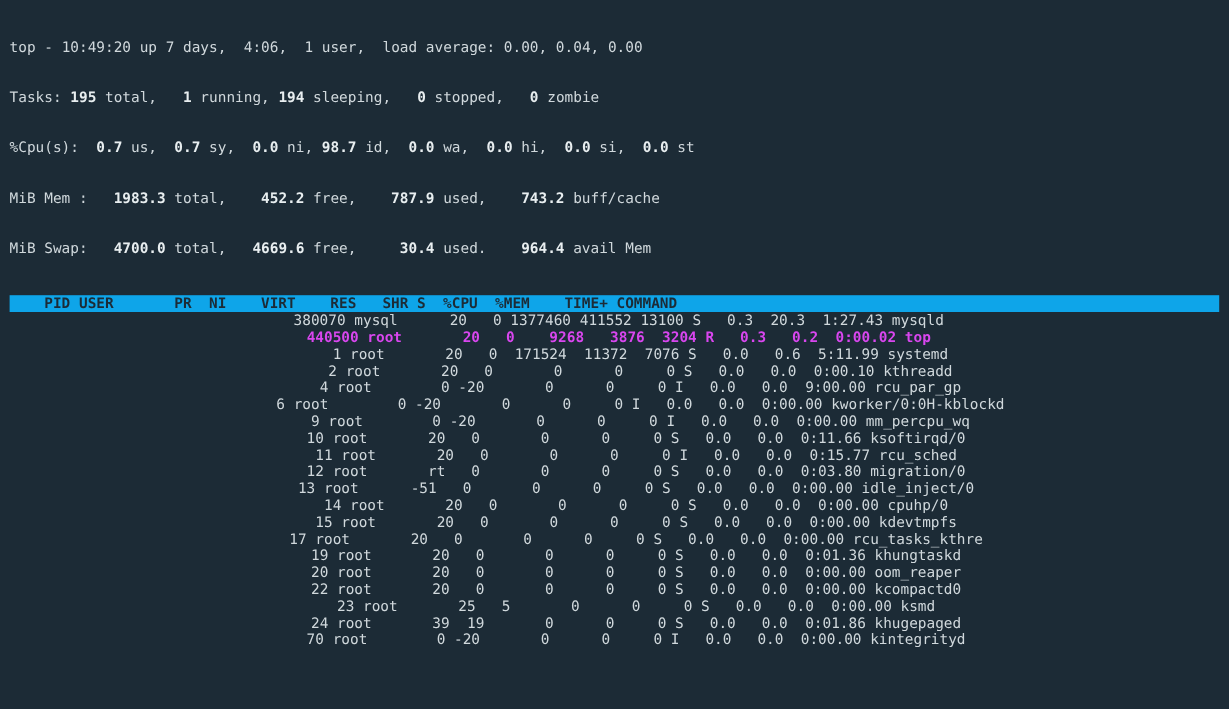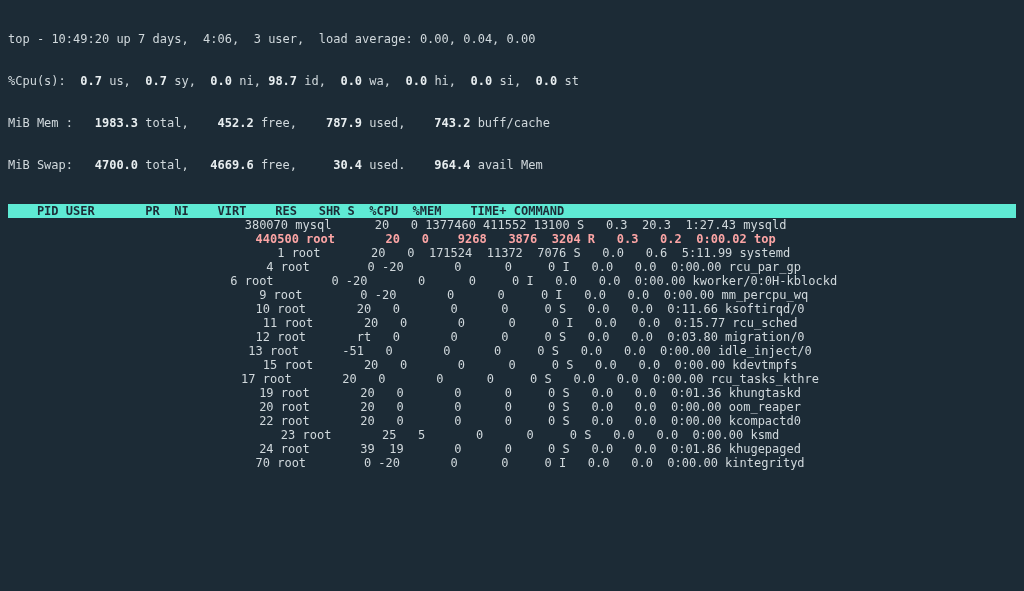--- a/index.html
+++ b/index.html
@@ -10,53 +10,56 @@
       font-size: 12px;
       line-height: 14px;
       padding: 4px 8px;
       width: 1024px;
       height: 591px;
       overflow: hidden;
     }
     .summary { white-space: pre; margin-bottom: 4px; }
     .summary b { color: #e8eef0; font-weight: bold; }
     .header-row {
-      background: #5eead4;
+      background: #0ea5e9;
       color: #1c2b36;
       white-space: pre;
       font-weight: bold;
     }
     .proc-row { white-space: pre; text-align: center; }
-    .proc-row.hl { font-weight: bold; color: #fca5a5; }
+    .proc-row.hl { font-weight: bold; color: #d946ef; }
   </style>
 </head>
 <body>
 
 <div class="summary">
-  <div><span>top</span> - <span>10:49:20</span> up <span>7 days,  4:06</span>,  <span>3 user</span>,  load average: <span>0.00, 0.04, 0.00</span></div>
+  <div><span>top</span> - <span>10:49:20</span> up <span>7 days,  4:06</span>,  <span>1 user</span>,  load average: <span>0.00, 0.04, 0.00</span></div>
+  <div>Tasks: <b>195</b> total,   <b>1</b> running, <b>194</b> sleeping,   <b>0</b> stopped,   <b>0</b> zombie</div>
   <div>%Cpu(s):  <b>0.7</b> us,  <b>0.7</b> sy,  <b>0.0</b> ni, <b>98.7</b> id,  <b>0.0</b> wa,  <b>0.0</b> hi,  <b>0.0</b> si,  <b>0.0</b> st</div>
   <div>MiB Mem :   <b>1983.3</b> total,    <b>452.2</b> free,    <b>787.9</b> used,    <b>743.2</b> buff/cache</div>
   <div>MiB Swap:   <b>4700.0</b> total,   <b>4669.6</b> free,     <b>30.4</b> used.    <b>964.4</b> avail Mem</div>
 </div>
 
 <div>&nbsp;</div>
 
 <div class="header-row" id="hdr">    PID USER       PR  NI    VIRT    RES   SHR S  %CPU  %MEM    TIME+ COMMAND</div>
 
 <div id="procs">
     <div class="proc-row"> 380070 mysql      20   0 1377460 411552 13100 S   0.3  20.3  1:27.43 mysqld</div>
     <div class="proc-row hl"> 440500 root       20   0    9268   3876  3204 R   0.3   0.2  0:00.02 top</div>
     <div class="proc-row">      1 root       20   0  171524  11372  7076 S   0.0   0.6  5:11.99 systemd</div>
-    <div class="proc-row">      4 root        0 -20       0      0     0 I   0.0   0.0  0:00.00 rcu_par_gp</div>
+    <div class="proc-row">      2 root       20   0       0      0     0 S   0.0   0.0  0:00.10 kthreadd</div>
+    <div class="proc-row">      4 root        0 -20       0      0     0 I   0.0   0.0  9:00.00 rcu_par_gp</div>
     <div class="proc-row">      6 root        0 -20       0      0     0 I   0.0   0.0  0:00.00 kworker/0:0H-kblockd</div>
     <div class="proc-row">      9 root        0 -20       0      0     0 I   0.0   0.0  0:00.00 mm_percpu_wq</div>
     <div class="proc-row">     10 root       20   0       0      0     0 S   0.0   0.0  0:11.66 ksoftirqd/0</div>
     <div class="proc-row">     11 root       20   0       0      0     0 I   0.0   0.0  0:15.77 rcu_sched</div>
     <div class="proc-row">     12 root       rt   0       0      0     0 S   0.0   0.0  0:03.80 migration/0</div>
     <div class="proc-row">     13 root      -51   0       0      0     0 S   0.0   0.0  0:00.00 idle_inject/0</div>
+    <div class="proc-row">     14 root       20   0       0      0     0 S   0.0   0.0  0:00.00 cpuhp/0</div>
     <div class="proc-row">     15 root       20   0       0      0     0 S   0.0   0.0  0:00.00 kdevtmpfs</div>
     <div class="proc-row">     17 root       20   0       0      0     0 S   0.0   0.0  0:00.00 rcu_tasks_kthre</div>
     <div class="proc-row">     19 root       20   0       0      0     0 S   0.0   0.0  0:01.36 khungtaskd</div>
     <div class="proc-row">     20 root       20   0       0      0     0 S   0.0   0.0  0:00.00 oom_reaper</div>
     <div class="proc-row">     22 root       20   0       0      0     0 S   0.0   0.0  0:00.00 kcompactd0</div>
     <div class="proc-row">     23 root       25   5       0      0     0 S   0.0   0.0  0:00.00 ksmd</div>
     <div class="proc-row">     24 root       39  19       0      0     0 S   0.0   0.0  0:01.86 khugepaged</div>
     <div class="proc-row">     70 root        0 -20       0      0     0 I   0.0   0.0  0:00.00 kintegrityd</div>
   </div>
 

